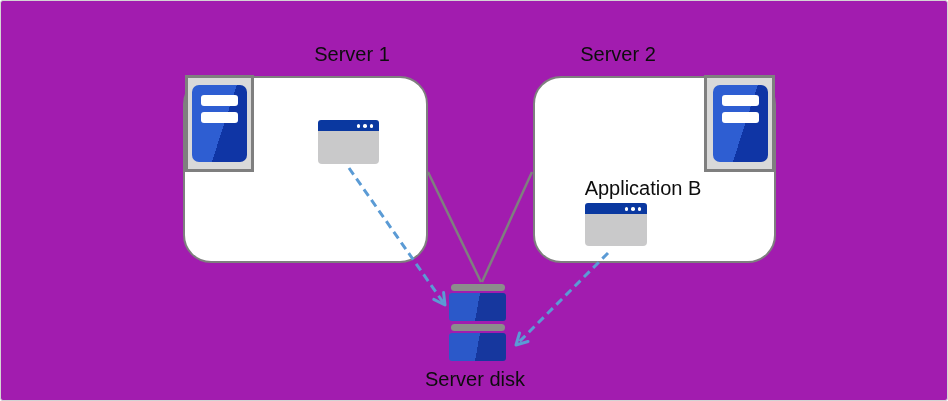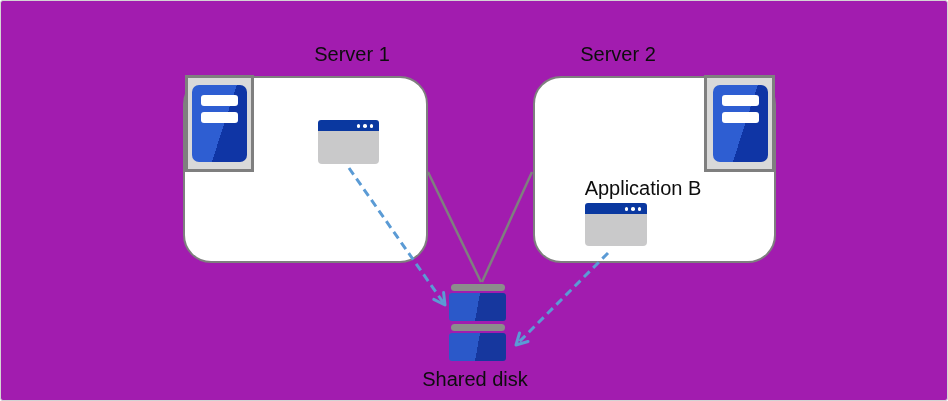--- a/index.html
+++ b/index.html
@@ -108,21 +108,21 @@
     </div>
     <div class="window-body"></div>
   </div>
 
   <div class="disk-icon">
     <div class="disk-bar" style="top:0;"></div>
     <div class="disk-block" style="top:9px;"></div>
     <div class="disk-bar" style="top:40px;"></div>
     <div class="disk-block" style="top:49px;"></div>
   </div>
-  <div class="label" style="left:474px;top:366px;">Shared disk</div>
+  <div class="label" style="left:474px;top:366px;">Server disk</div>
 
   <svg id="overlay" viewBox="0 0 948 401" xmlns="http://www.w3.org/2000/svg">
     <defs>
       <marker id="openArrow" markerWidth="18" markerHeight="18" refX="14" refY="8" orient="auto" markerUnits="userSpaceOnUse">
         <path class="arrowhead" d="M3,2 L14,8 L3,14"></path>
       </marker>
     </defs>
     <line class="connector" x1="427" y1="171" x2="480" y2="281"></line>
     <line class="connector" x1="531" y1="171" x2="481" y2="281"></line>
     <line class="flow-arrow" x1="348" y1="167" x2="444" y2="304" marker-end="url(#openArrow)"></line>

